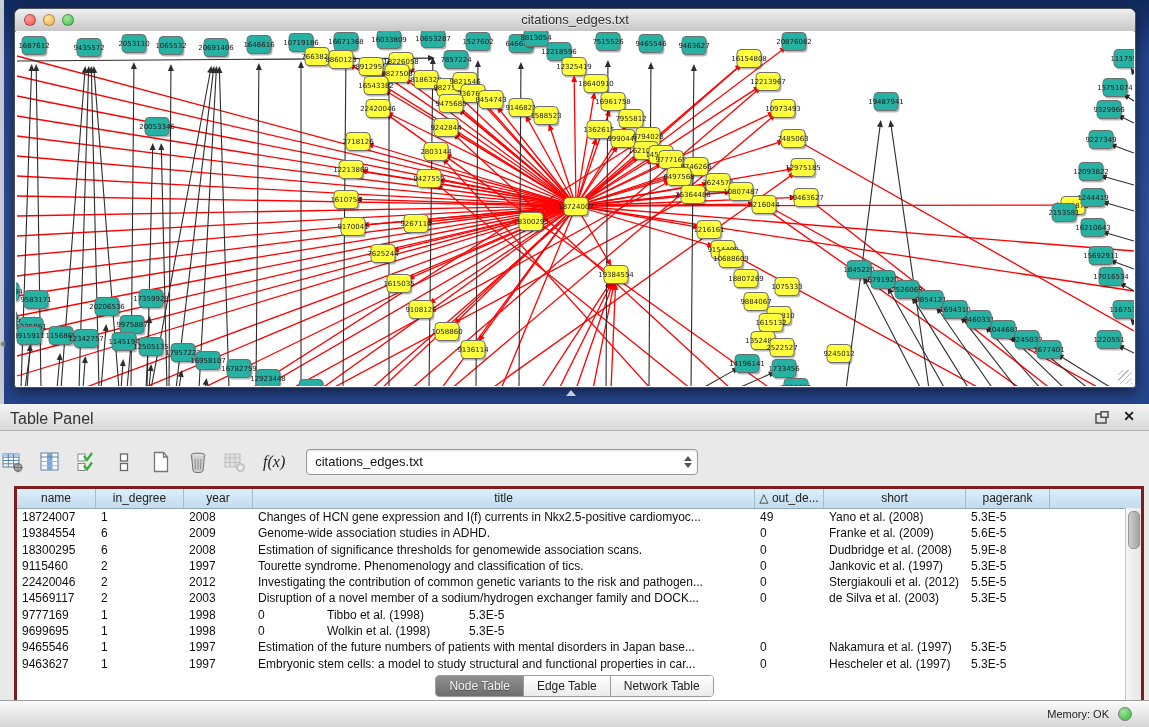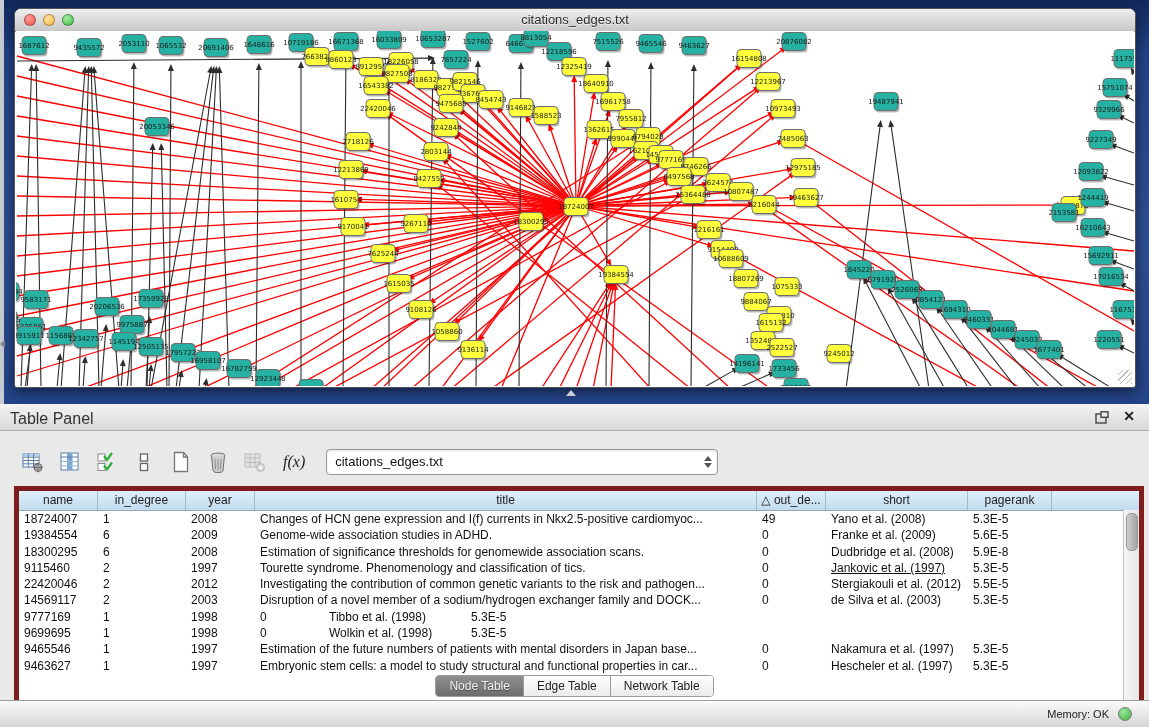--- a/index.html
+++ b/index.html
@@ -28,32 +28,32 @@
     background:repeating-linear-gradient(135deg,transparent 0 3px,#b9b9b9 3px 4px);}
   .splitter-arrow{position:absolute;left:566px;top:390px;width:0;height:0;
     border-left:5px solid transparent;border-right:5px solid transparent;border-bottom:6px solid #c8cdd6;}
   
   .table-panel{position:absolute;left:0;top:404px;width:1149px;height:296px;background:#e9e9e9;}
   .panel-header{position:relative;height:26px;background:linear-gradient(#f4f4f4,#d8d8d8);
     border-bottom:1px solid #b0b0b0;}
   .panel-title{position:absolute;left:10px;top:6px;font-size:16px;color:#333;}
   .float-icon{position:absolute;right:40px;top:6px;cursor:default;}
   .close-icon{position:absolute;right:14px;top:4px;font-size:14px;font-weight:bold;color:#1a1a1a;}
-  .toolbar{position:absolute;left:0;top:36px;height:44px;display:flex;align-items:center;padding-left:20px;gap:11px;}
+  .toolbar{position:absolute;left:0;top:36px;height:44px;display:flex;align-items:center;gap:11px;}
   .tool-btn{width:26px;height:26px;display:flex;align-items:center;justify-content:center;}
   .fx{font-family:"Liberation Serif",serif;font-style:italic;font-size:16px;color:#222;margin:0 4px;}
   .combo{position:relative;width:390px;height:24px;margin-left:6px;background:#fff;border:1px solid #9a9a9a;
     border-radius:4px;box-shadow:inset 0 1px 2px rgba(0,0,0,.12);}
   .combo-text{font-size:13px;line-height:23px;padding-left:8px;color:#111;}
   .combo-arrows{position:absolute;right:5px;top:4px;}
   .combo-arrows div{width:0;height:0;border-left:4px solid transparent;border-right:4px solid transparent;margin:2px 0;}
   .arr-up{border-bottom:5px solid #555;}
   .arr-dn{border-top:5px solid #555;}
   .table-wrap{position:absolute;left:14px;top:82px;width:1130px;height:220px;background:#fff;
-    border:5px solid #7f1d1d;box-sizing:border-box;overflow:hidden;}
+    border:3px solid #7f1d1d;box-sizing:border-box;overflow:hidden;}
   .thead{display:flex;height:19px;background:linear-gradient(#ddeffb,#c2dbee);border-bottom:1px solid #8fa8ba;}
   .th{box-sizing:border-box;border-right:1px solid #a3bac9;font-size:12px;color:#222;text-align:center;
     line-height:18px;overflow:hidden;white-space:nowrap;flex-shrink:0;}
   .th:last-child{border-right:none;flex:1;}
   .tr{display:flex;height:16.3px;}
   .td{box-sizing:border-box;font-size:12px;color:#101010;line-height:16.3px;padding-left:5px;
     overflow:hidden;white-space:nowrap;flex-shrink:0;}
   .vscroll{position:absolute;right:0;top:19px;bottom:0;width:15px;border-left:1px solid #c6c6c6;
     background:linear-gradient(90deg,#f5f5f5,#e7e7e7);}
   .vthumb{position:absolute;left:2px;top:3px;width:10px;height:36px;border:1px solid #979797;
@@ -1157,21 +1157,21 @@
             <div class="td" style="width: 69px;">0</div>
             <div class="td" style="width: 142px;">Dudbridge et al. (2008)</div>
             <div class="td" style="width: 84px;">5.9E-8</div>
           </div>
           <div class="tr">
             <div class="td" style="width: 79px;">9115460</div>
             <div class="td" style="width: 88px;">2</div>
             <div class="td" style="width: 69px;">1997</div>
             <div class="td" style="width: 502px;">Tourette syndrome. Phenomenology and classification of tics.</div>
             <div class="td" style="width: 69px;">0</div>
-            <div class="td" style="width: 142px; text-decoration: underline;">Jankovic et al. (1997)</div>
+            <div class="td" style="width: 142px;">Jankovic et al. (1997)</div>
             <div class="td" style="width: 84px;">5.3E-5</div>
           </div>
           <div class="tr">
             <div class="td" style="width: 79px;">22420046</div>
             <div class="td" style="width: 88px;">2</div>
             <div class="td" style="width: 69px;">2012</div>
             <div class="td" style="width: 502px;">Investigating the contribution of common genetic variants to the risk and pathogen...</div>
             <div class="td" style="width: 69px;">0</div>
             <div class="td" style="width: 142px;">Stergiakouli et al. (2012)</div>
             <div class="td" style="width: 84px;">5.5E-5</div>

